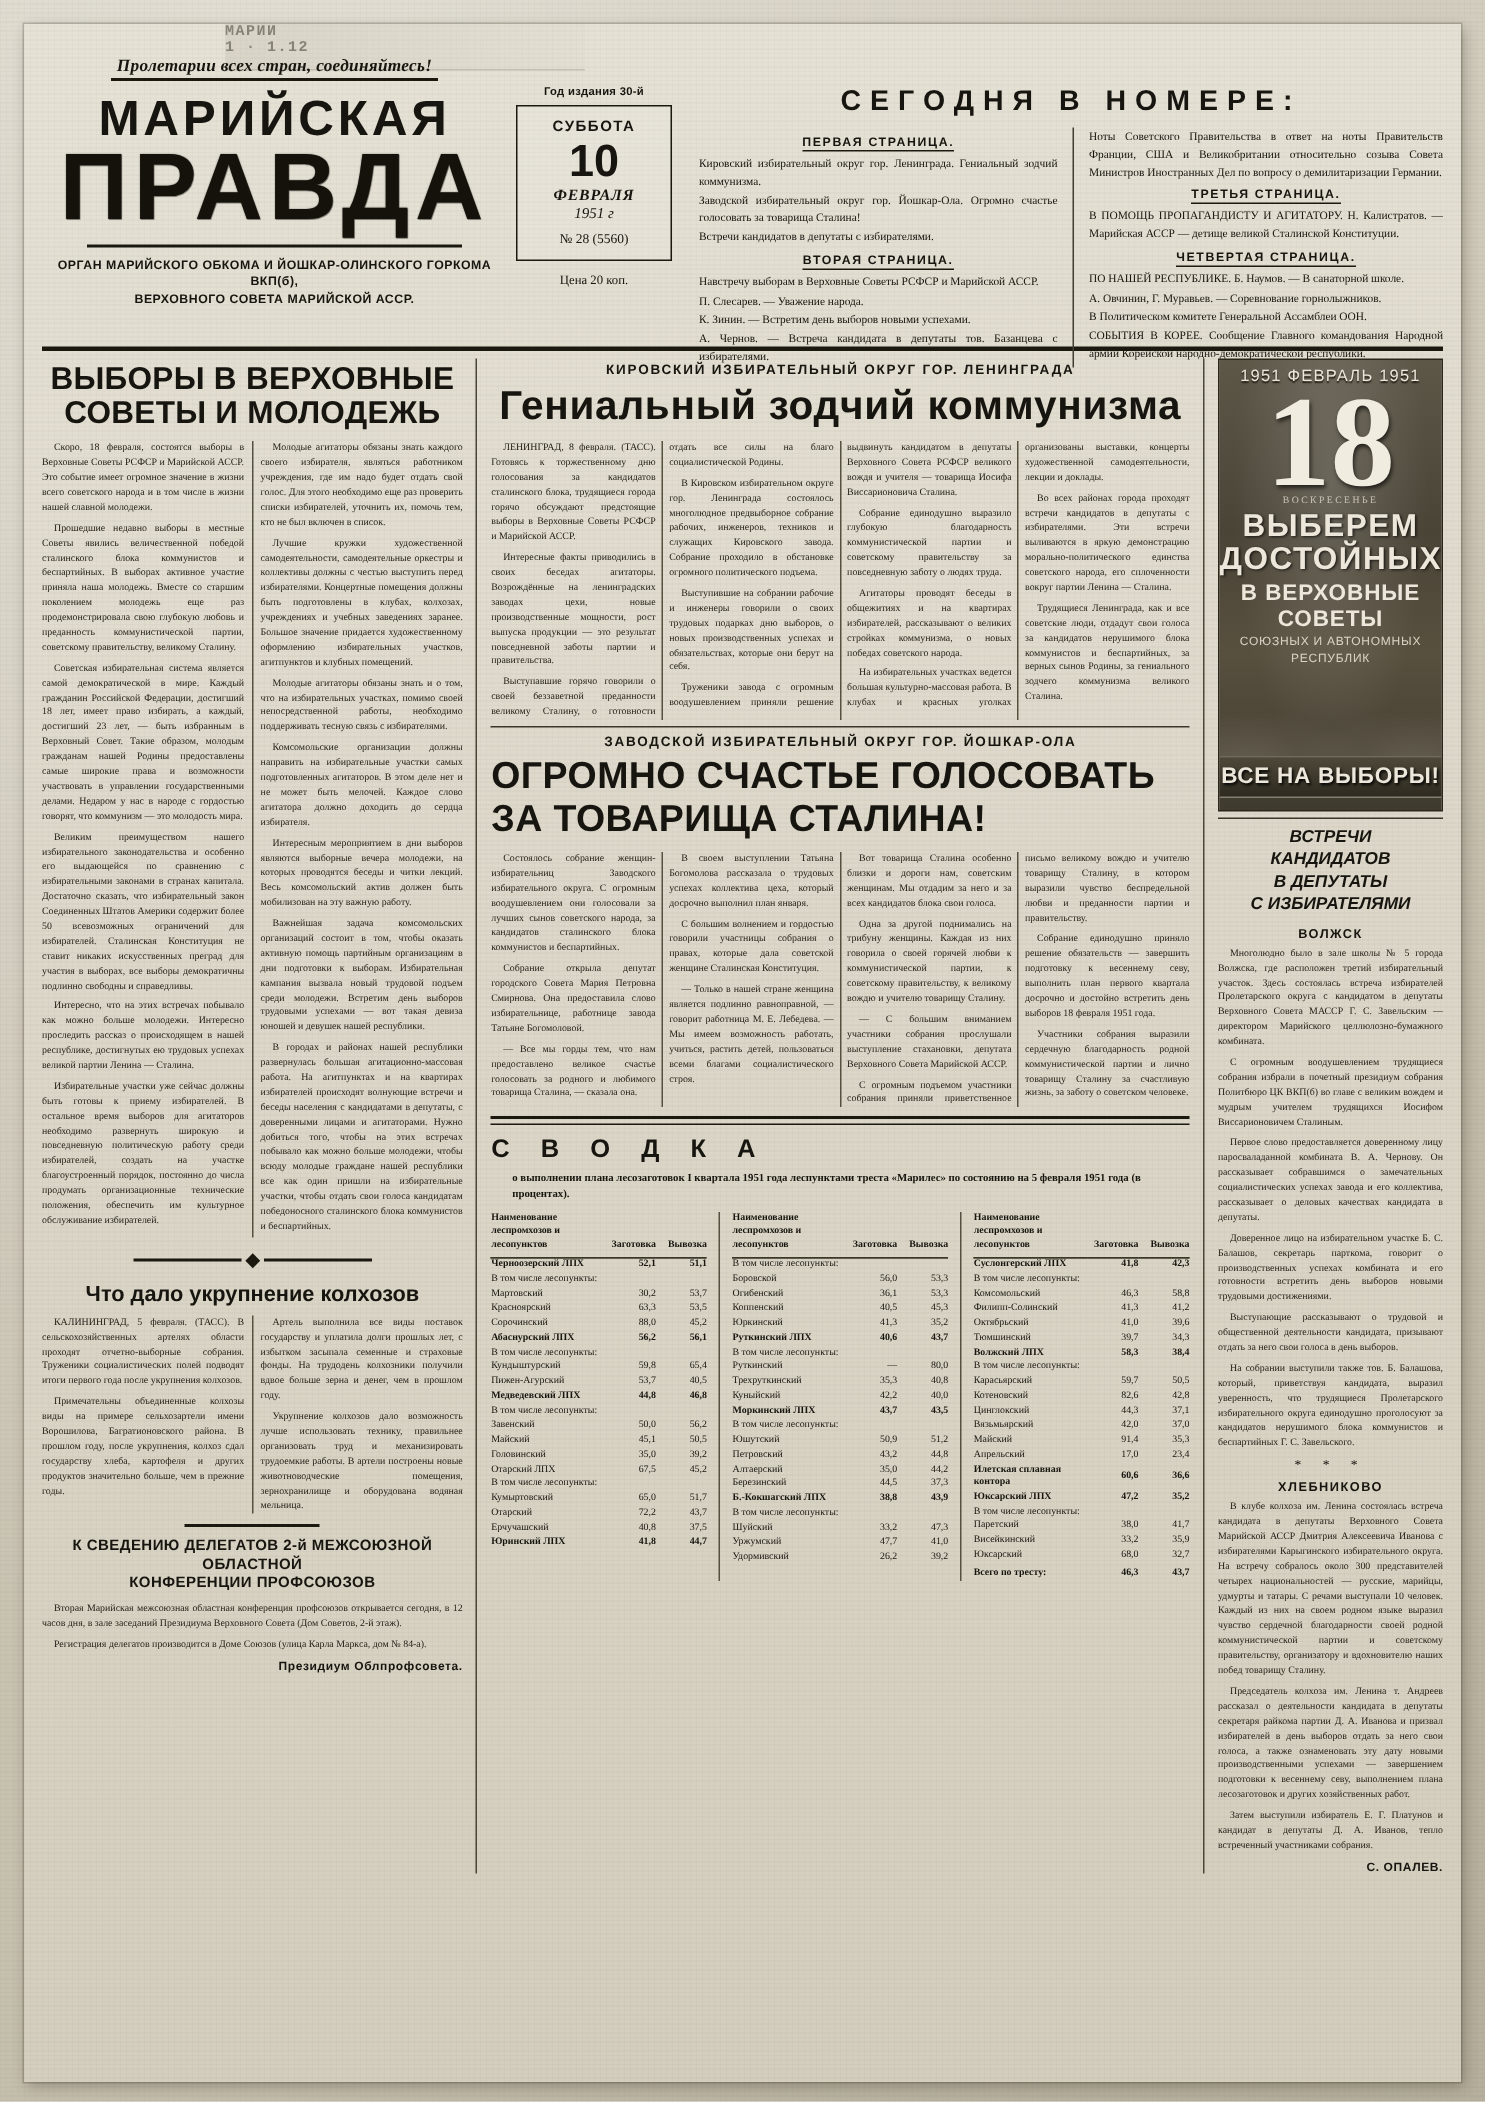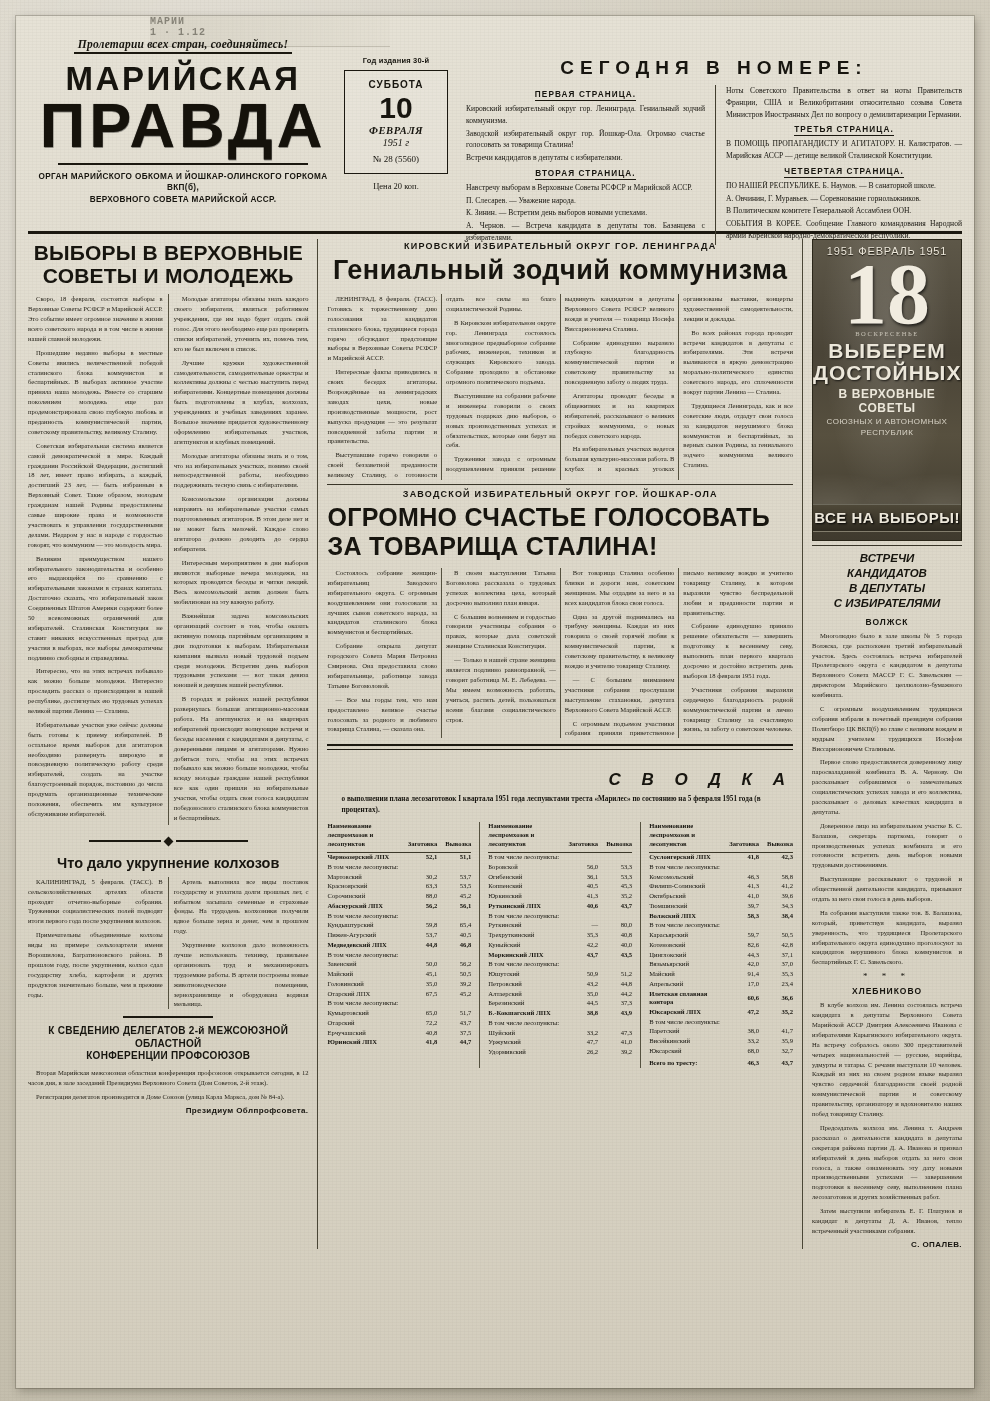--- a/index.html
+++ b/index.html
@@ -153,40 +153,40 @@
   }
   .pst-top{font-family:"Liberation Sans", sans-serif;font-weight:400;
     font-size:11px;letter-spacing:.8px;padding-top:5px;text-shadow:0 1px 1px #1c180f;}
   .pst-18{
     font-family:"Liberation Serif", serif;font-weight:700;font-size:86px;line-height:.92;
     margin-top:-2px;color:#f1ece0;text-shadow:1px 2px 3px rgba(0,0,0,.65);
   }
   .pst-small{font-size:6.5px;letter-spacing:1.6px;opacity:.72;margin-top:-4px;}
   .pst-l1{font-family:"Liberation Sans", sans-serif;font-weight:700;font-size:21px;
     letter-spacing:1px;line-height:1.05;margin-top:3px;text-shadow:1px 1px 2px rgba(0,0,0,.7);}
-  .pst-l2{font-family:"Liberation Sans", sans-serif;font-weight:700;font-size:12px;
+  .pst-l2{font-family:"Liberation Sans", sans-serif;font-weight:700;font-size:15px;
     letter-spacing:.6px;margin-top:3px;}
   .pst-l3{font-family:"Liberation Sans", sans-serif;font-size:8px;letter-spacing:.5px;
     margin-top:2px;opacity:.85;line-height:1.3;}
   .pst-band{
     position:absolute;left:0;right:0;bottom:8px;
     background:linear-gradient(180deg,#4e4838,#2e2a20);
     border-top:1px solid rgba(230,225,210,.35);border-bottom:1px solid rgba(230,225,210,.35);
     padding:4px 0;
   }
   .pst-band span{font-family:"Liberation Sans", sans-serif;font-weight:700;
     font-size:15px;letter-spacing:.5px;text-shadow:1px 1px 2px #000;}
   .pst-foliage{position:absolute;left:0;bottom:30px;width:100%;height:58px;opacity:.35;
     background:
       radial-gradient(ellipse at 12% 100%, rgba(240,235,220,.5), rgba(0,0,0,0) 45%),
       radial-gradient(ellipse at 88% 100%, rgba(240,235,220,.5), rgba(0,0,0,0) 45%);}
 
   
-  .svodka-t{text-align:right;font-family:"Liberation Sans", sans-serif;
-    font-weight:700;font-size:17px;letter-spacing:8px;margin:20px 0 4px;font-style:italic;}
+  .svodka-t{text-align:left;font-family:"Liberation Sans", sans-serif;
+    font-weight:700;font-size:17px;letter-spacing:8px;margin:6px 0 4px;}
   .svodka-s{font-size:7.2px;font-weight:700;line-height:1.5;
     margin-bottom:6px;padding:0 14px;}
   .tbl-wrap{display:flex;gap:8px;}
   .tbl-col{flex:1;}
   .tbl-col + .tbl-col{border-left:1px solid #55513f;padding-left:8px;}
   table.sv{width:100%;border-collapse:collapse;font-size:6.6px;}
   table.sv th{
     font-weight:700;text-align:left;vertical-align:bottom;
     font-size:6.6px;padding:0 0 3px;line-height:1.35;
     border-bottom:1px solid #3c3829;

